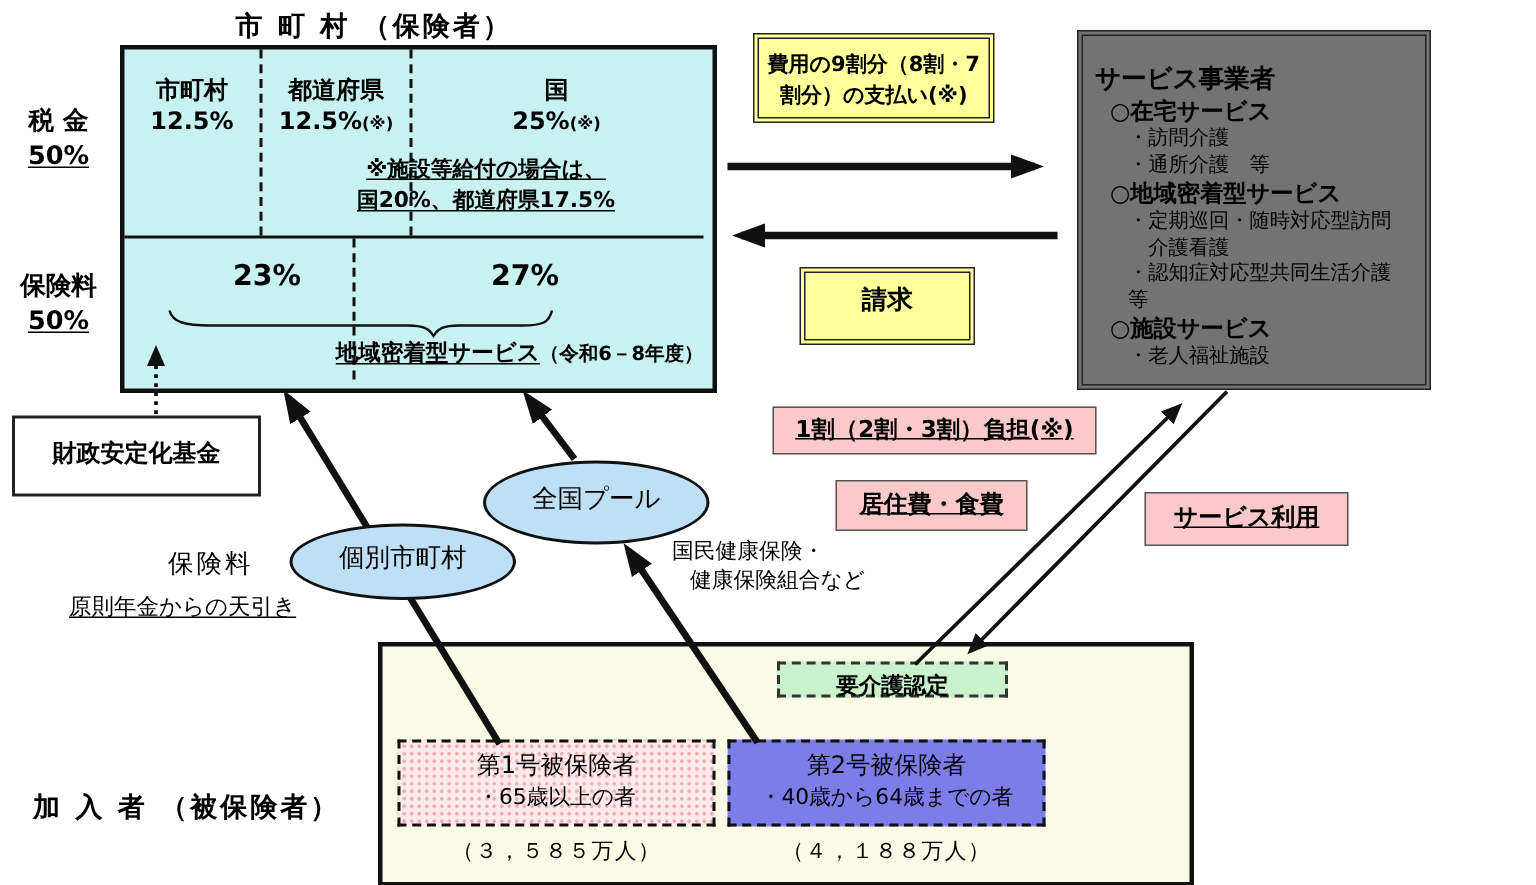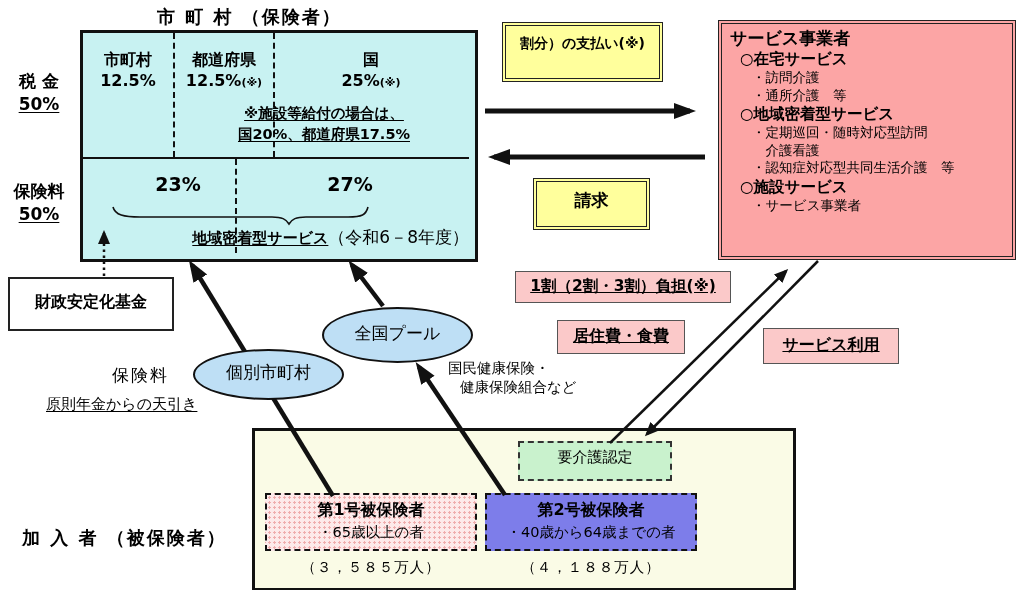--- a/index.html
+++ b/index.html
@@ -13,46 +13,46 @@
   
   .main-box{left:80px;top:30px;width:392px;height:226px;background:#c8f2f2;border:3px solid #111;}
   .vdash{position:absolute;width:0;border-left:2px dashed #111;}
   .hdivide{position:absolute;left:0;width:386px;border-top:2px solid #111;}
   .cell{position:absolute;text-align:center;font-weight:bold;font-size:16px;line-height:21px;}
   .pct-note{font-size:11px;font-weight:bold;}
   .facility-note{position:absolute;text-align:center;font-weight:bold;font-size:14.5px;line-height:21px;}
   .u{text-decoration:underline;text-underline-offset:2px;}
   .bigpct{position:absolute;font-weight:bold;font-size:19px;}
   .brace-note{position:absolute;font-weight:bold;font-size:15px;white-space:nowrap;}
-  .brace-note .suffix{font-weight:normal;font-size:17px;text-decoration:none;}
+  .brace-note .suffix{font-weight:bold;font-size:13px;text-decoration:none;}
   
   .side-label{text-align:center;font-weight:bold;font-size:17px;line-height:23px;width:62px;}
   
   .ybox{background:#ffff9c;border:4px double #222;text-align:center;font-weight:bold;}
   
   .pbox{background:#fbc9c9;border:1px solid #555;text-align:center;font-weight:bold;text-decoration:underline;}
   
-  .service-box{left:718px;top:20px;width:298px;height:240px;background:#fca5a5;border:4px double #222;
-               padding:3px 8px;box-sizing:border-box;}
+  .service-box{left:718px;top:20px;width:236px;height:240px;background:#737373;border:4px double #222;
+               padding:18px 8px;box-sizing:border-box;}
   .service-title{font-weight:bold;font-size:17px;line-height:22px;}
   .service-head{font-weight:bold;font-size:15.5px;line-height:20px;margin-left:10px;}
   .service-item{font-size:13.5px;line-height:17.5px;margin-left:22px;}
   
   .fund-box{left:8px;top:277px;width:162px;height:50px;background:#fff;border:2px solid #222;
             text-align:center;font-weight:bold;font-size:16px;line-height:46px;}
   
   .members-box{left:252px;top:428px;width:538px;height:157px;background:#fafbe6;border:3px solid #111;}
-  .cert-box{position:absolute;left:263px;top:10px;width:154px;height:40px;background:#c9f2cd;
-            border:2px dashed #333;text-align:center;font-weight:normal;font-size:15px;line-height:28px;box-sizing:border-box;}
+  .cert-box{position:absolute;left:263px;top:10px;width:154px;height:24px;background:#c9f2cd;
+            border:2px dashed #333;text-align:center;font-weight:bold;font-size:15px;line-height:28px;box-sizing:border-box;}
   .cat-box{position:absolute;top:62px;width:212px;height:58px;border:2px dashed #111;box-sizing:border-box;
            text-align:center;}
   .cat1{left:10px;background-color:#fdeaea;
         background-image:radial-gradient(circle,#efadad 1px,transparent 1.2px);background-size:5px 5px;}
   .cat2{left:230px;background:#7d7dea;}
-  .cat-title{font-weight:bold;font-size:16px;line-height:24px;margin-top:3px;}
+  .cat-title{font-weight:normal;font-size:16px;line-height:24px;margin-top:3px;}
   .cat-desc{font-size:14.5px;line-height:20px;}
   .cat-count{position:absolute;top:127px;width:212px;text-align:center;font-size:14.5px;letter-spacing:1px;}
   .small-note{font-size:14.5px;line-height:19px;}
   .title-bold{font-weight:bold;font-size:18px;letter-spacing:2px;white-space:nowrap;}
 </style>
 </head>
 <body>
 
 <div id="canvas">
 
@@ -93,36 +93,37 @@
 
     <div class="bigpct" style="left:45px;top:140px;width:100px;text-align:center;">23%</div>
     <div class="bigpct" style="left:217px;top:140px;width:100px;text-align:center;">27%</div>
 
     <div class="brace-note" style="left:100px;top:193px;width:286px;text-align:right;">
       <span class="u">地域密着型サービス</span><span class="suffix">（令和6－8年度）</span>
     </div>
   </div>
 
   <div class="abs z1 ybox" style="left:502px;top:22px;width:161px;height:60px;font-size:14px;line-height:21px;padding-top:7px;box-sizing:border-box;">
+    <div>費用の9割分（8割・7</div>
     <div>割分）の支払い(※)</div>
   </div>
 
   <div class="abs z1 ybox" style="left:533px;top:178px;width:109px;height:44px;font-size:17px;line-height:36px;">請求</div>
 
   <div class="abs z1 service-box">
     <div class="service-title">サービス事業者</div>
     <div class="service-head">○在宅サービス</div>
     <div class="service-item">・訪問介護</div>
     <div class="service-item">・通所介護　等</div>
     <div class="service-head">○地域密着型サービス</div>
     <div class="service-item">・定期巡回・随時対応型訪問</div>
     <div class="service-item">　介護看護</div>
     <div class="service-item">・認知症対応型共同生活介護　等</div>
     <div class="service-head">○施設サービス</div>
-    <div class="service-item">・サービス事業者</div>
+    <div class="service-item">・老人福祉施設</div>
   </div>
 
   <div class="abs z1 pbox" style="left:515px;top:271px;width:214px;height:30px;font-size:15.5px;line-height:28px;">1割（2割・3割）負担(※)</div>
   <div class="abs z1 pbox" style="left:763px;top:328px;width:134px;height:34px;font-size:16px;line-height:32px;">サービス利用</div>
   <div class="abs z1 pbox" style="left:557px;top:320px;width:126px;height:32px;font-size:16px;line-height:30px;">居住費・食費</div>
 
   <div class="abs z1 fund-box">財政安定化基金</div>
 
   <div class="abs z1" style="left:112px;top:364px;font-size:17px;letter-spacing:2px;">保険料</div>
   <div class="abs z1 u" style="left:46px;top:395px;font-size:15px;">原則年金からの天引き</div>

